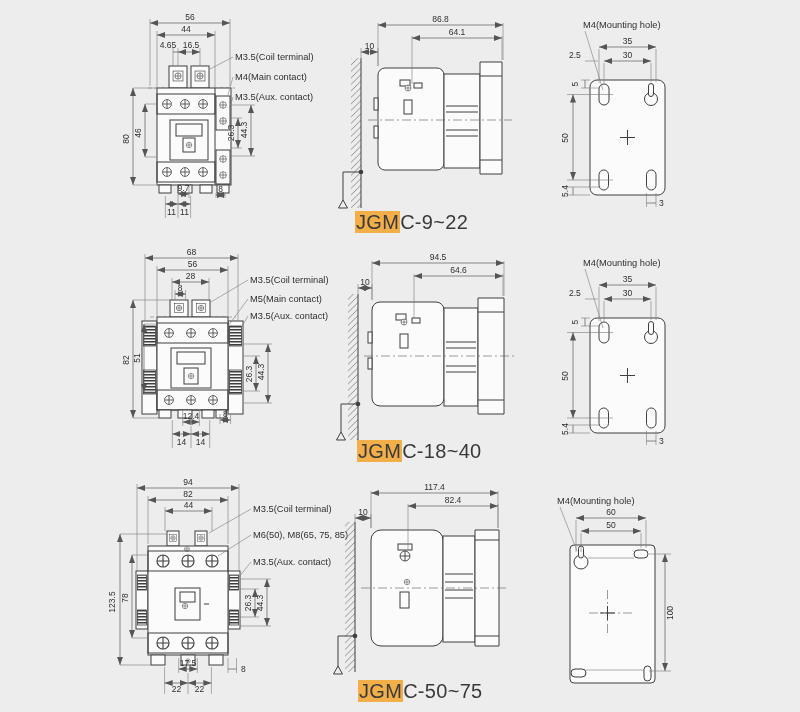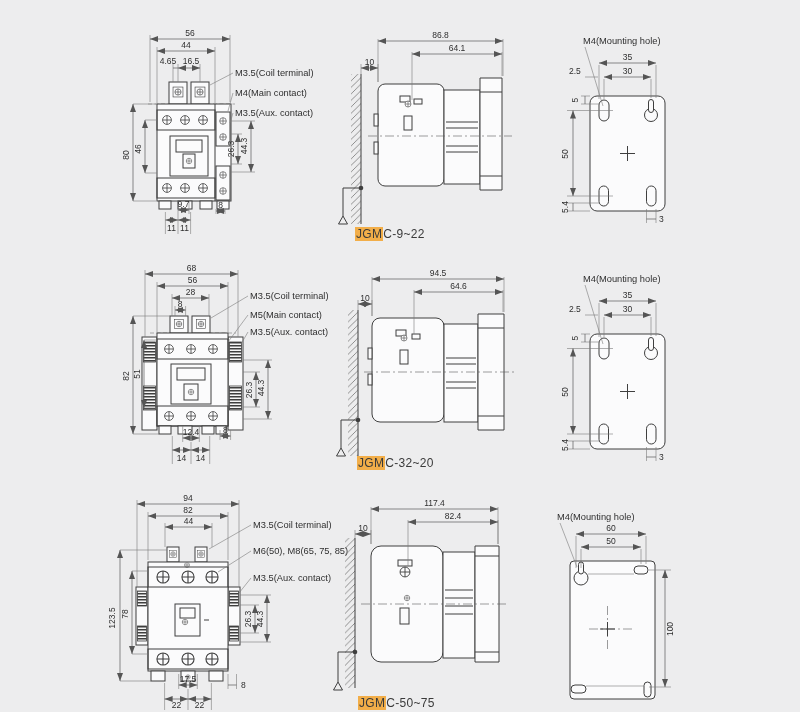--- a/index.html
+++ b/index.html
@@ -1,29 +1,29 @@
 <!DOCTYPE html>
 <html><head>
 <meta charset="utf-8">
 <style>
   html,body{margin:0;padding:0}
   body{width:800px;height:712px;background:#ededee;font-family:"Liberation Sans",sans-serif;position:relative;overflow:hidden}
-  .stage{position:absolute;left:0;top:16px;width:800px;height:697px}
+  .stage{position:absolute;left:0;top:0;width:800px;height:697px}
   svg.panel{position:absolute;overflow:visible}
   .ln{fill:none;stroke:#3f3f3f;stroke-width:1}
   .lnw{fill:#fbfbfc;stroke:#3f3f3f;stroke-width:1}
   .thin{fill:none;stroke:#7a7a7a;stroke-width:0.6}
   .dim{fill:none;stroke:#5a5a5a;stroke-width:0.7;marker-start:url(#ar);marker-end:url(#ar)}
   .dimn{fill:none;stroke:#5a5a5a;stroke-width:0.7}
   .dash{stroke-dasharray:4 2.5}
   .cl{fill:none;stroke:#5a5a5a;stroke-width:0.6;stroke-dasharray:9 3 2 3}
   .dt{font-size:8.5px;fill:#2f2f2f}
   .lt{font-size:9.3px;fill:#2f2f2f}
   .mid{text-anchor:middle}
-  .model-label{position:absolute;font-size:12px;color:#3a3a3a;letter-spacing:.3px}
+  .model-label{position:absolute;font-size:20px;color:#3a3a3a;letter-spacing:.3px}
   .model-label .hl{background:#f2ae49;padding:0 1px}
 </style>
 </head>
 <body>
 
 <div class="stage">
 
 <svg width="0" height="0" style="position:absolute" aria-hidden="true">
 <defs>
   <marker id="ar" markerWidth="9" markerHeight="8" refX="8" refY="3.5" orient="auto-start-reverse" markerUnits="userSpaceOnUse">
@@ -349,21 +349,21 @@
   <g>
     <circle cx="30" cy="156" r="2.3" fill="#3f3f3f"></circle>
     <polyline class="ln" points="30,156 13,156 13,184" fill="none"></polyline>
     <path class="ln" d="M13,184 L8.5,192 H17.5 Z" fill="none"></path>
   </g>
   <text class="dt mid" x="110" y="12">94.5</text>
   <text class="dt mid" x="130.5" y="25">64.6</text>
   <text class="dt mid" x="37" y="37">10</text>
 </svg>
 
-<div class="model-label" style="left:357px;top:440px"><span class="hl">JGM</span><span>C-32~20</span></div>
+<div class="model-label" style="left:357px;top:440px"><span class="hl">JGM</span><span>C-18~40</span></div>
 
 <svg class="panel" style="left:555px;top:248px" width="178" height="210">
   <g>
     <rect class="lnw" x="35" y="70" width="75" height="115" rx="7"></rect>
     <rect class="lnw" x="44" y="74" width="10" height="21" rx="5"></rect>
     <circle class="lnw" cx="96" cy="89" r="6.5"></circle>
     <rect class="lnw" x="93.5" y="73.5" width="5" height="13" rx="2.5"></rect>
     <rect class="lnw" x="44" y="160" width="9.5" height="20" rx="4.7"></rect>
     <rect class="lnw" x="91.5" y="160" width="9.5" height="20" rx="4.7"></rect>
     <path class="ln" d="M65,127.5 H80 M72.5,120 V135"></path>

